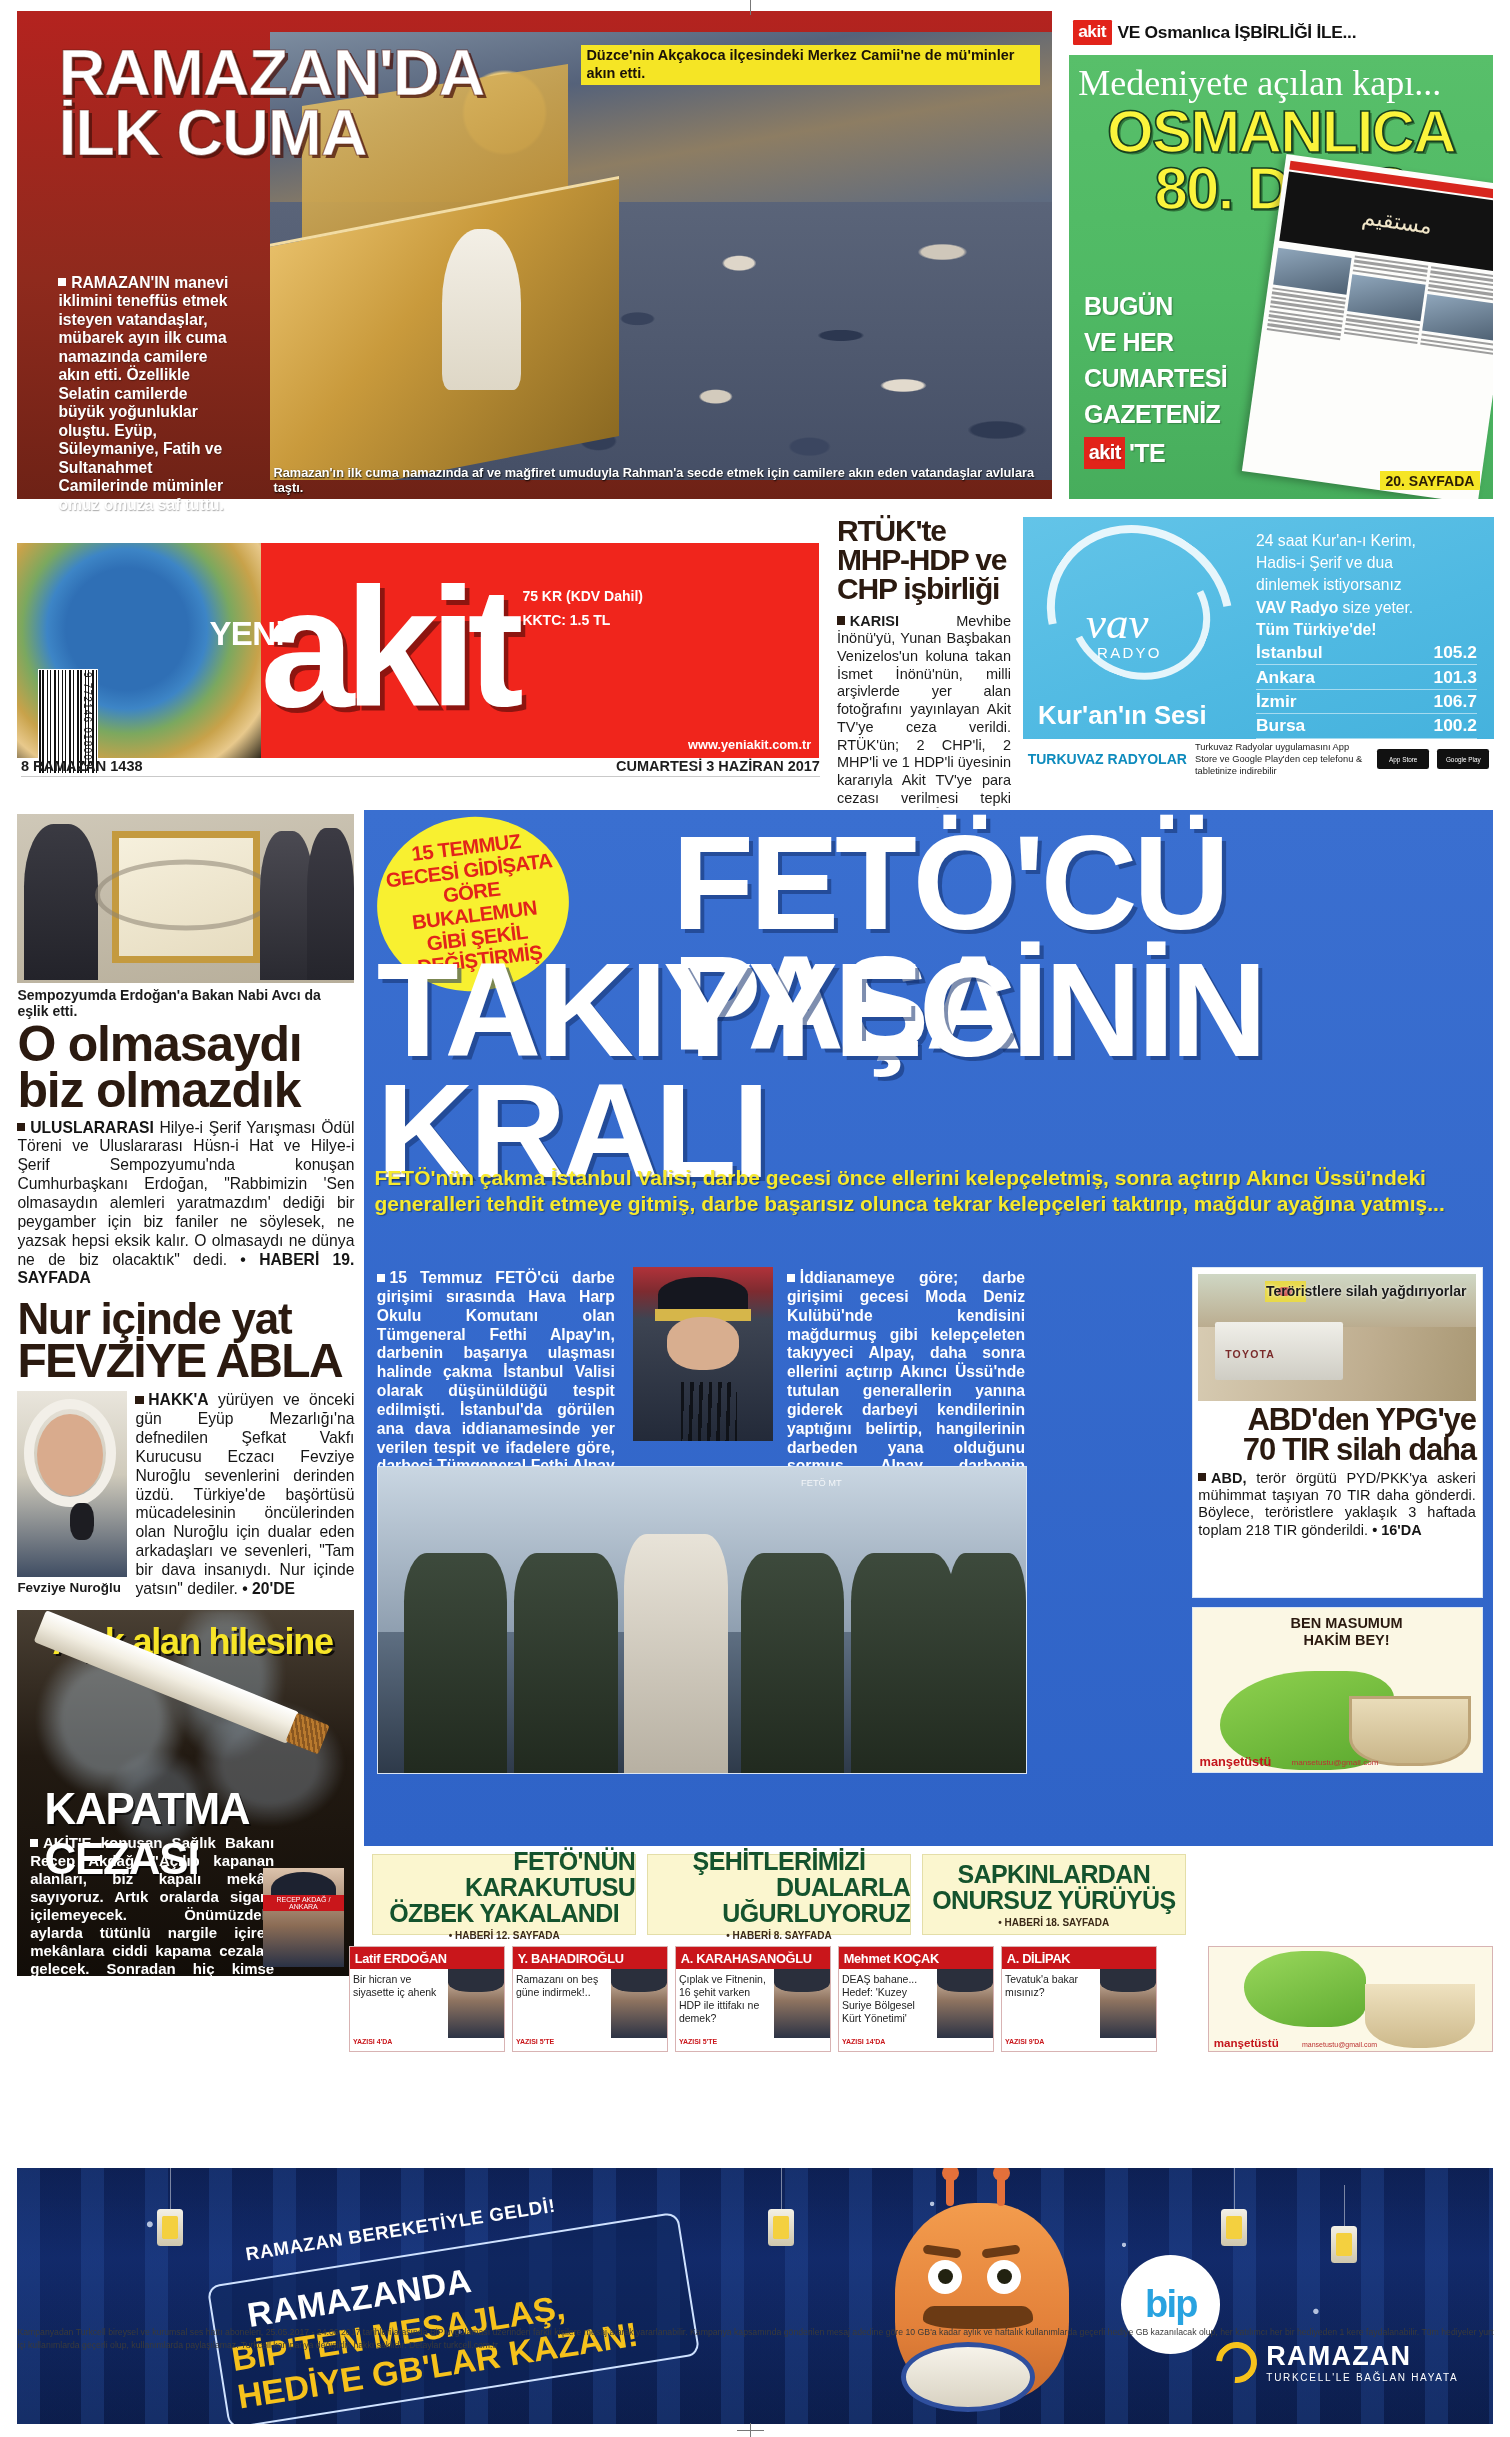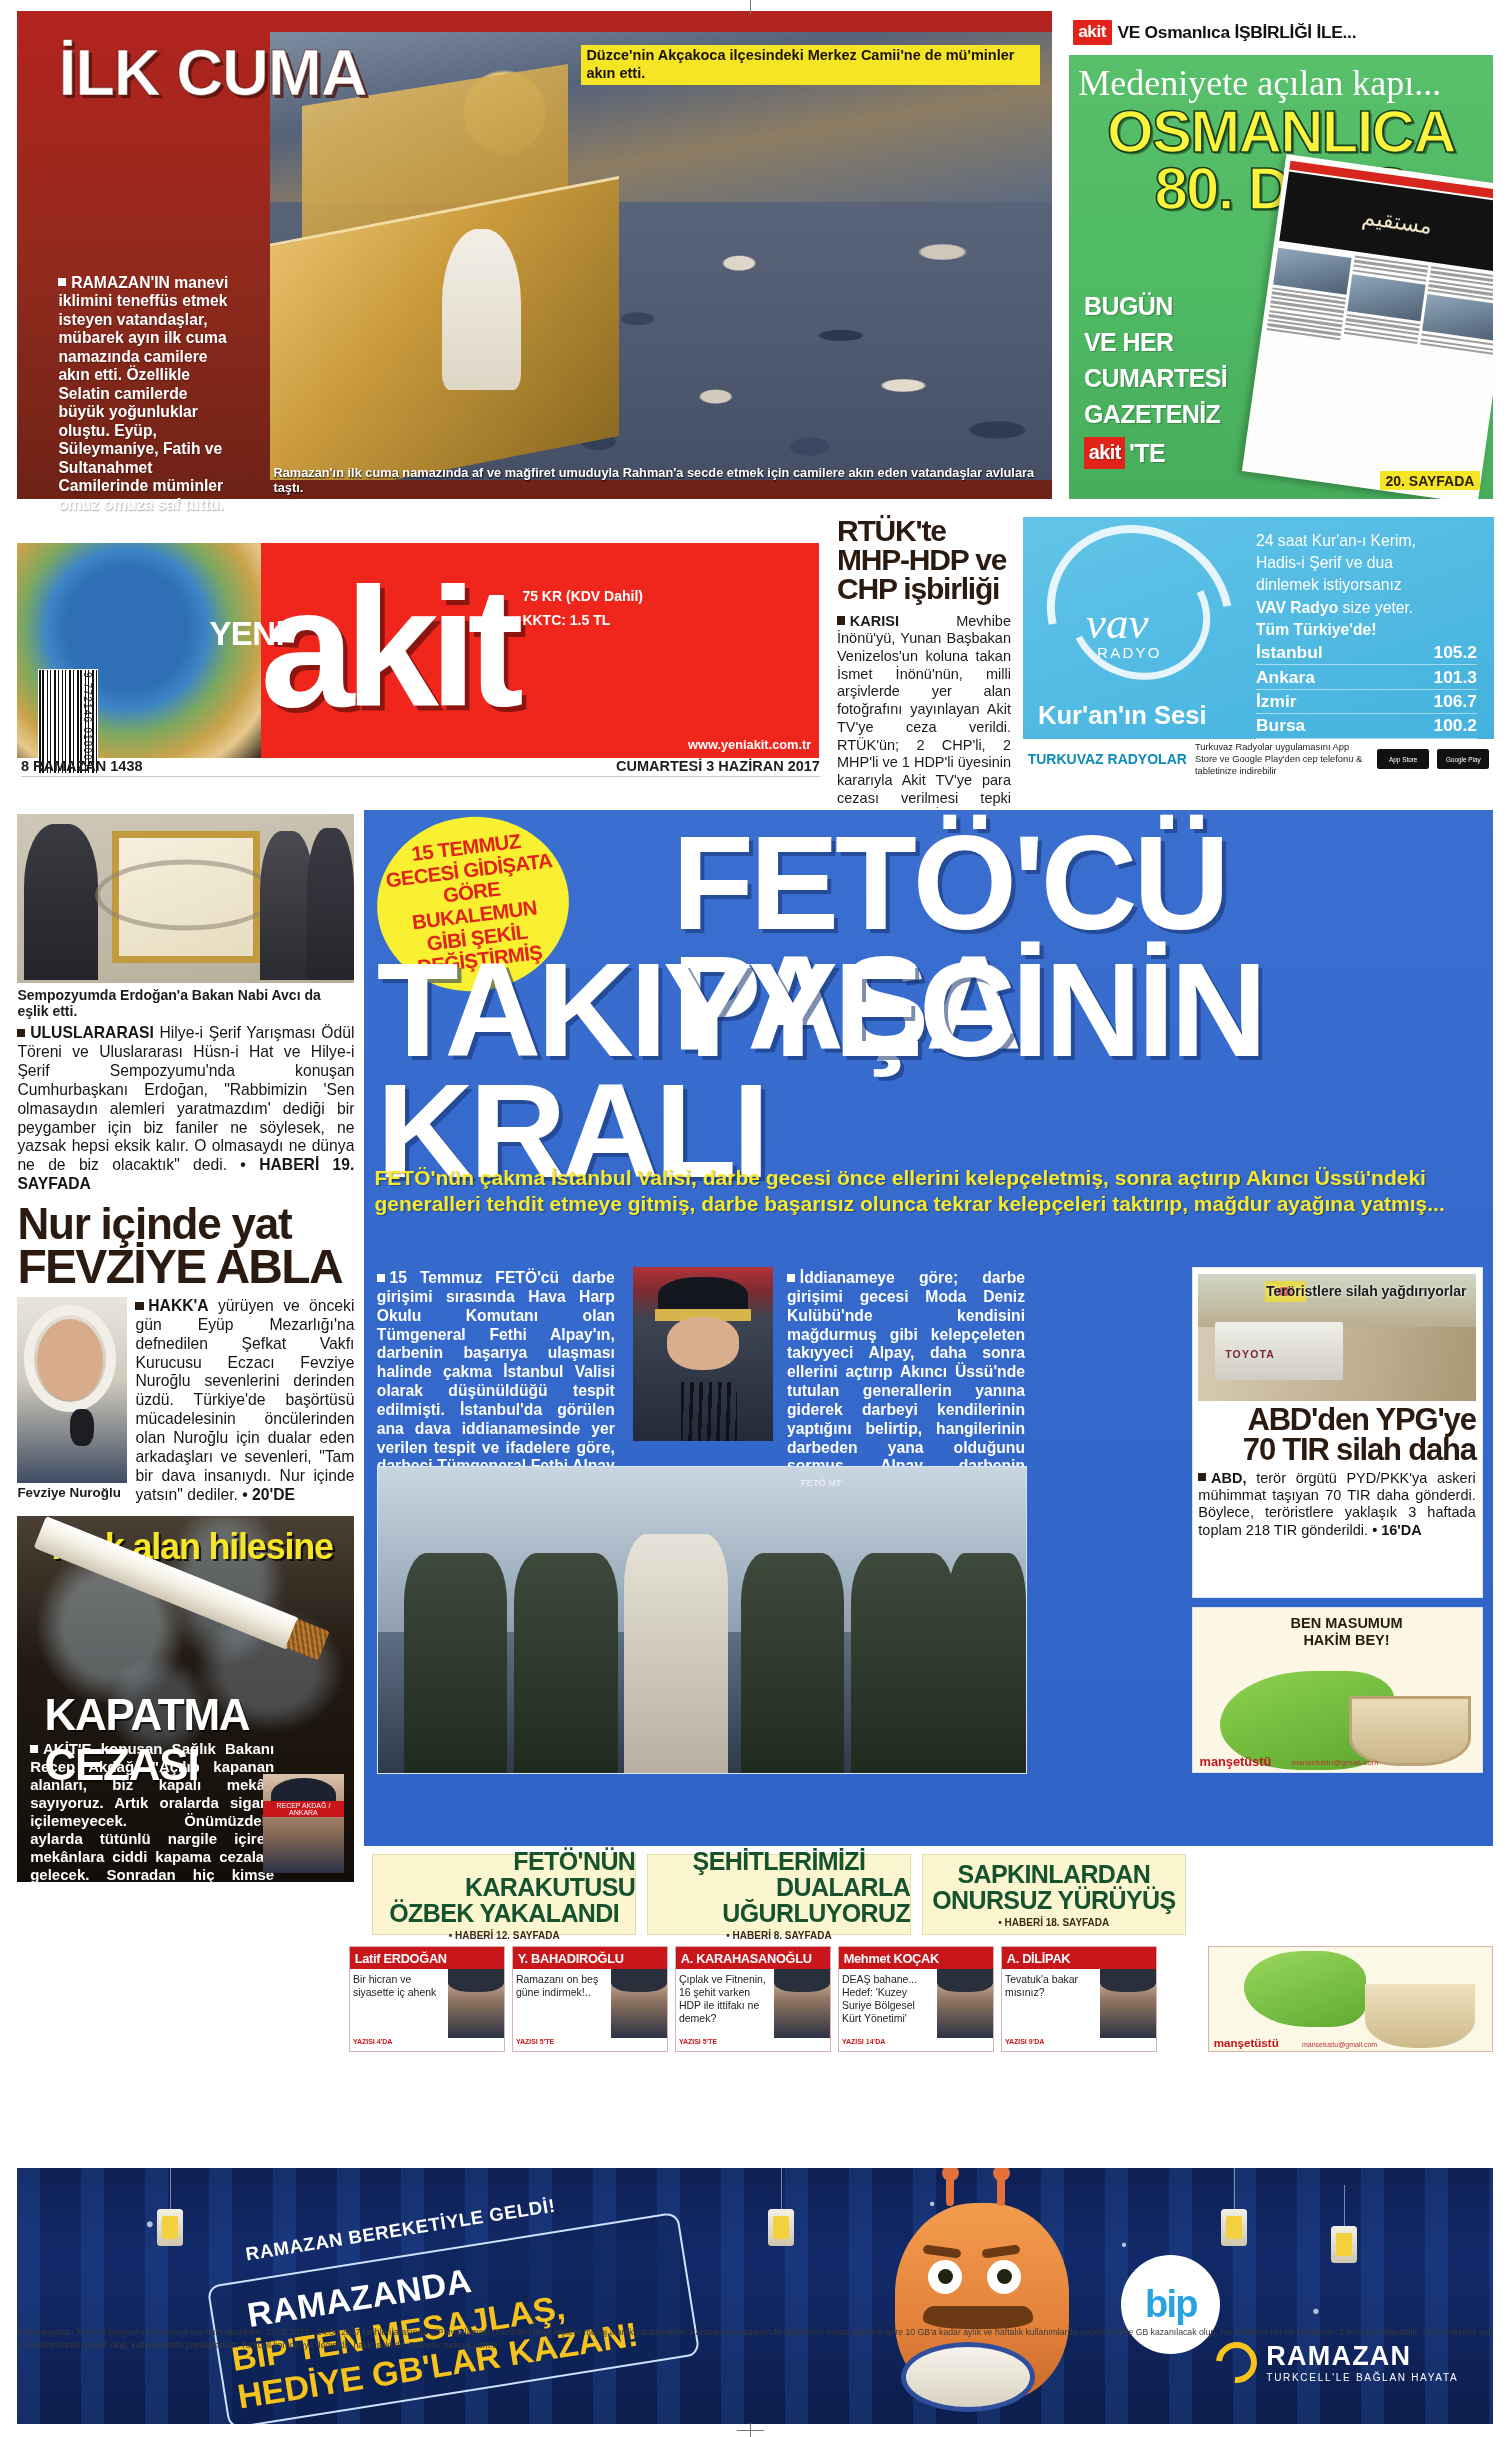--- a/index.html
+++ b/index.html
@@ -534,20 +534,21 @@
 
   <div class="abs" id="top-promo">
     <div class="abs" id="top-promo-photo">
       <div class="crowd"></div>
       <div class="minbar2"></div>
       <div class="minbar"></div>
       <div class="imam"></div>
     </div>
     <div class="abs" id="promo-caption">Düzce'nin Akçakoca ilçesindeki Merkez Camii'ne de mü'minler akın etti.</div>
     <div class="abs" id="promo-title">
+      <span>RAMAZAN'DA</span>
       <span>İLK CUMA</span>
     </div>
     <div class="abs" id="promo-body">
       <span class="bullet-w"></span><span>RAMAZAN'IN manevi iklimini teneffüs etmek isteyen vatandaşlar, mübarek ayın ilk cuma namazında camilere akın etti. Özellikle Selatin camilerde büyük yoğunluklar oluştu. Eyüp, Süleymaniye, Fatih ve Sultanahmet Camilerinde müminler omuz omuza saf tuttu.</span>
       <span id="promo-pagref">• 2'DE</span>
     </div>
     <div class="abs" id="promo-photo-caption">Ramazan'ın ilk cuma namazında af ve mağfiret umuduyla Rahman'a secde etmek için camilere akın eden vatandaşlar avlulara taştı.</div>
   </div>
 
   <div class="abs" id="osmanlica-ad">
@@ -687,20 +688,24 @@
   <div class="abs" id="left-col">
 
     <div id="symposium-photo">
       <div class="p1"></div>
         <div class="frame"></div>
         <div class="calig"></div>
         <div class="p2"></div>
         <div class="p3"></div>
     </div>
     <div id="symposium-cap">Sempozyumda Erdoğan'a Bakan Nabi Avcı da eşlik etti.</div>
+    <div class="lead-head" id="o-olmasaydi">
+      <div>O olmasaydı</div>
+      <div>biz olmazdık</div>
+    </div>
     <div id="uluslararasi-body">
       <span class="bullet"></span><b>ULUSLARARASI</b>
       <span>Hilye-i Şerif Yarışması Ödül Töreni ve Uluslararası Hüsn-i Hat ve Hilye-i Şerif Sempozyumu'nda konuşan Cumhurbaşkanı Erdoğan, "Rabbimizin 'Sen olmasaydın alemleri yaratmazdım' dediği bir peygamber için biz faniler ne söylesek, ne yazsak hepsi eksik kalır. O olmasaydı ne dünya ne de biz olacaktık" dedi.</span>
       <span class="pageref">• HABERİ 19. SAYFADA</span>
     </div>
 
     <div class="lead-head" id="nur-icinde">Nur içinde yat</div>
     <div class="lead-head" id="fevziye-abla">FEVZİYE ABLA</div>
     <div id="nur-flex">
       <div>

